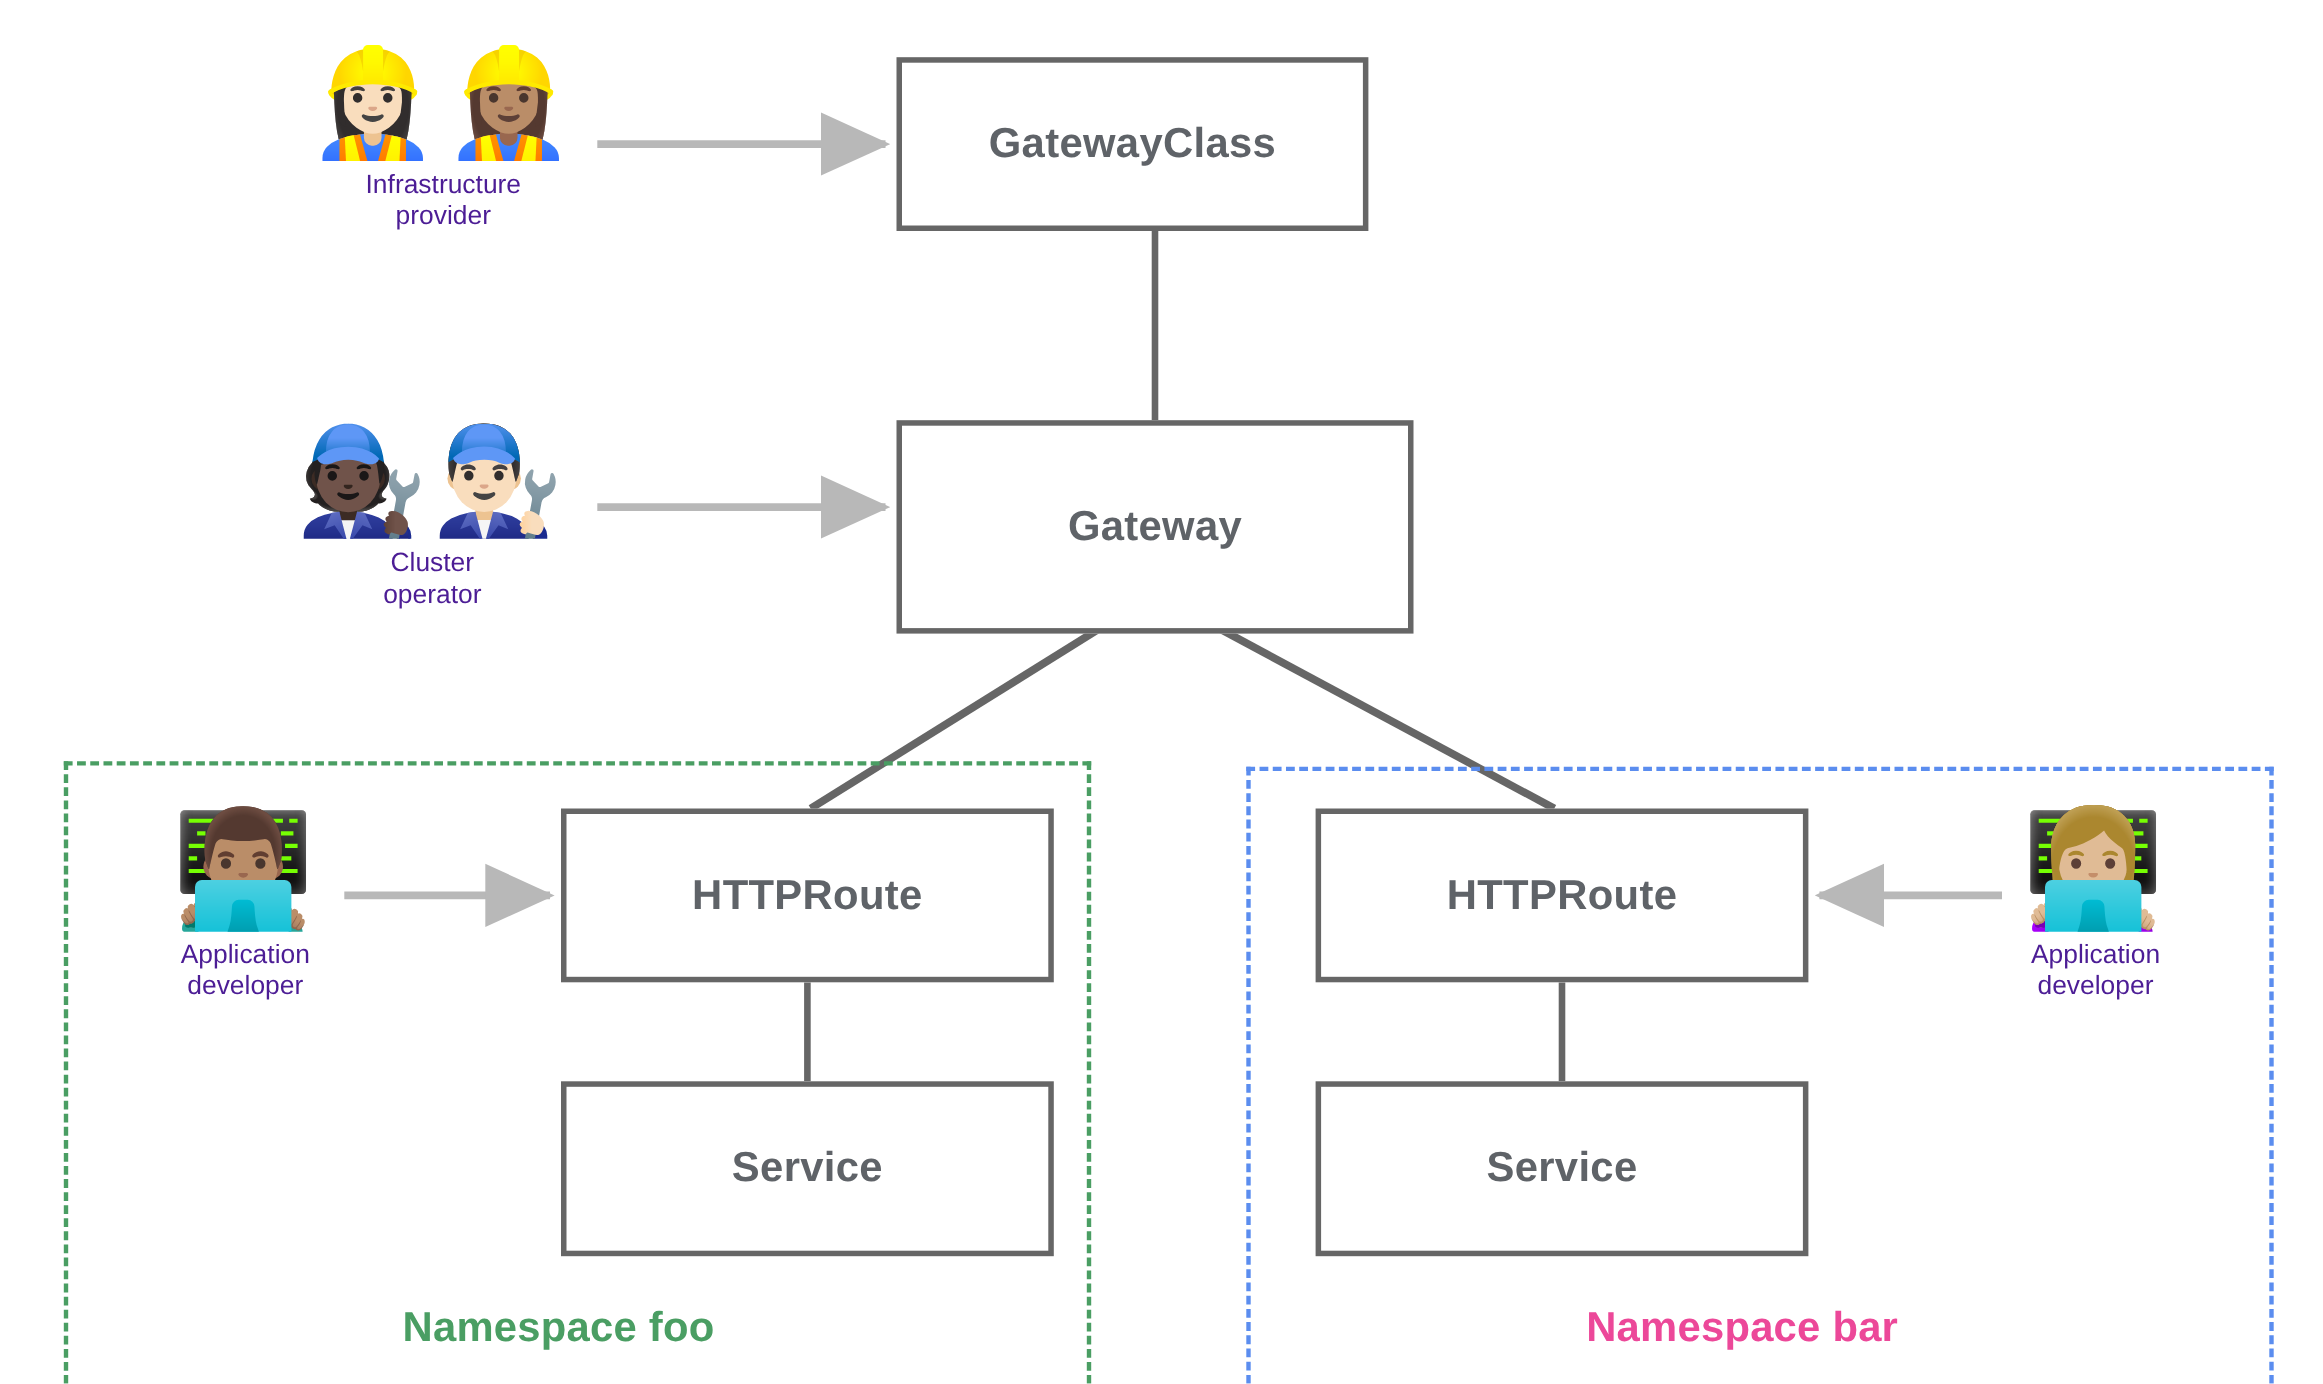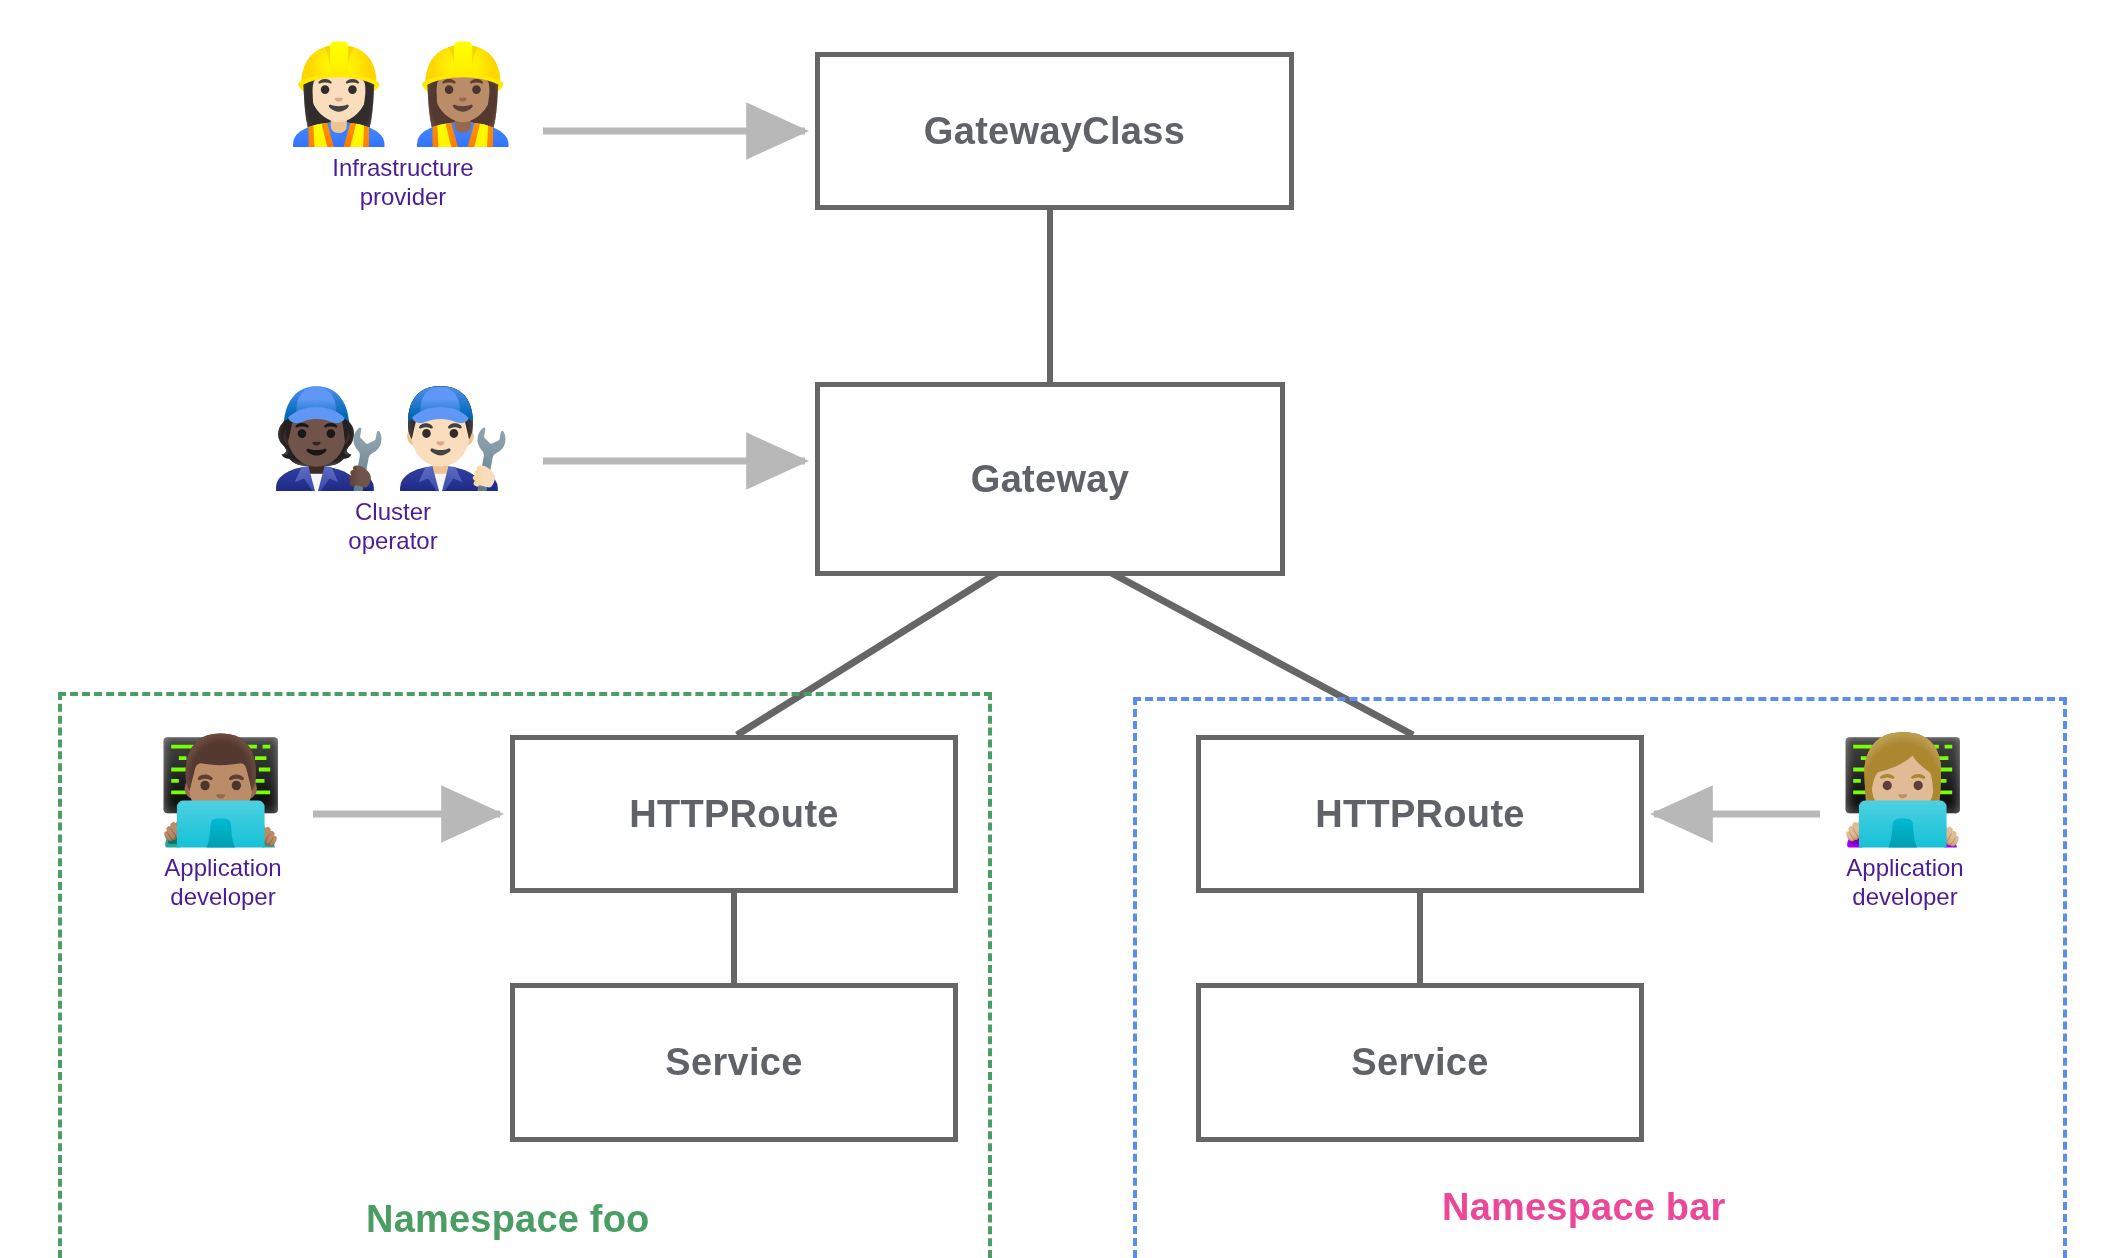--- a/index.html
+++ b/index.html
@@ -50,41 +50,40 @@
     position: absolute;
     font-size: 38px;
     font-weight: bold;
     letter-spacing: 0.2px;
     white-space: nowrap;
   }
   .ns-label-foo {
     left: 366px;
     top: 1186px;
     color: #4a9e63;
-    margin-top: 12px;
   }
   .ns-label-bar {
     left: 1442px;
     top: 1186px;
     color: #ec4899;
   }
   .node {
     position: absolute;
     box-sizing: border-box;
     border: 5px solid #666666;
     background: #ffffff;
     display: flex;
     align-items: center;
     justify-content: center;
     color: #5f6368;
     font-size: 38px;
     font-weight: bold;
     letter-spacing: 0.3px;
   }
-  .node-gatewayclass { left: 815px; top: 52px;  width: 479px; height: 158px; text-align: right; }
+  .node-gatewayclass { left: 815px; top: 52px;  width: 429px; height: 158px; text-align: right; }
   .node-gateway      { left: 815px; top: 382px; width: 470px; height: 194px; }
   .node-route-foo    { left: 510px; top: 735px; width: 448px; height: 158px; }
   .node-svc-foo      { left: 510px; top: 983px; width: 448px; height: 159px; }
   .node-route-bar    { left: 1196px; top: 735px; width: 448px; height: 158px; }
   .node-svc-bar      { left: 1196px; top: 983px; width: 448px; height: 159px; }
 
   .persona {
     position: absolute;
     display: flex;
     flex-direction: column;

